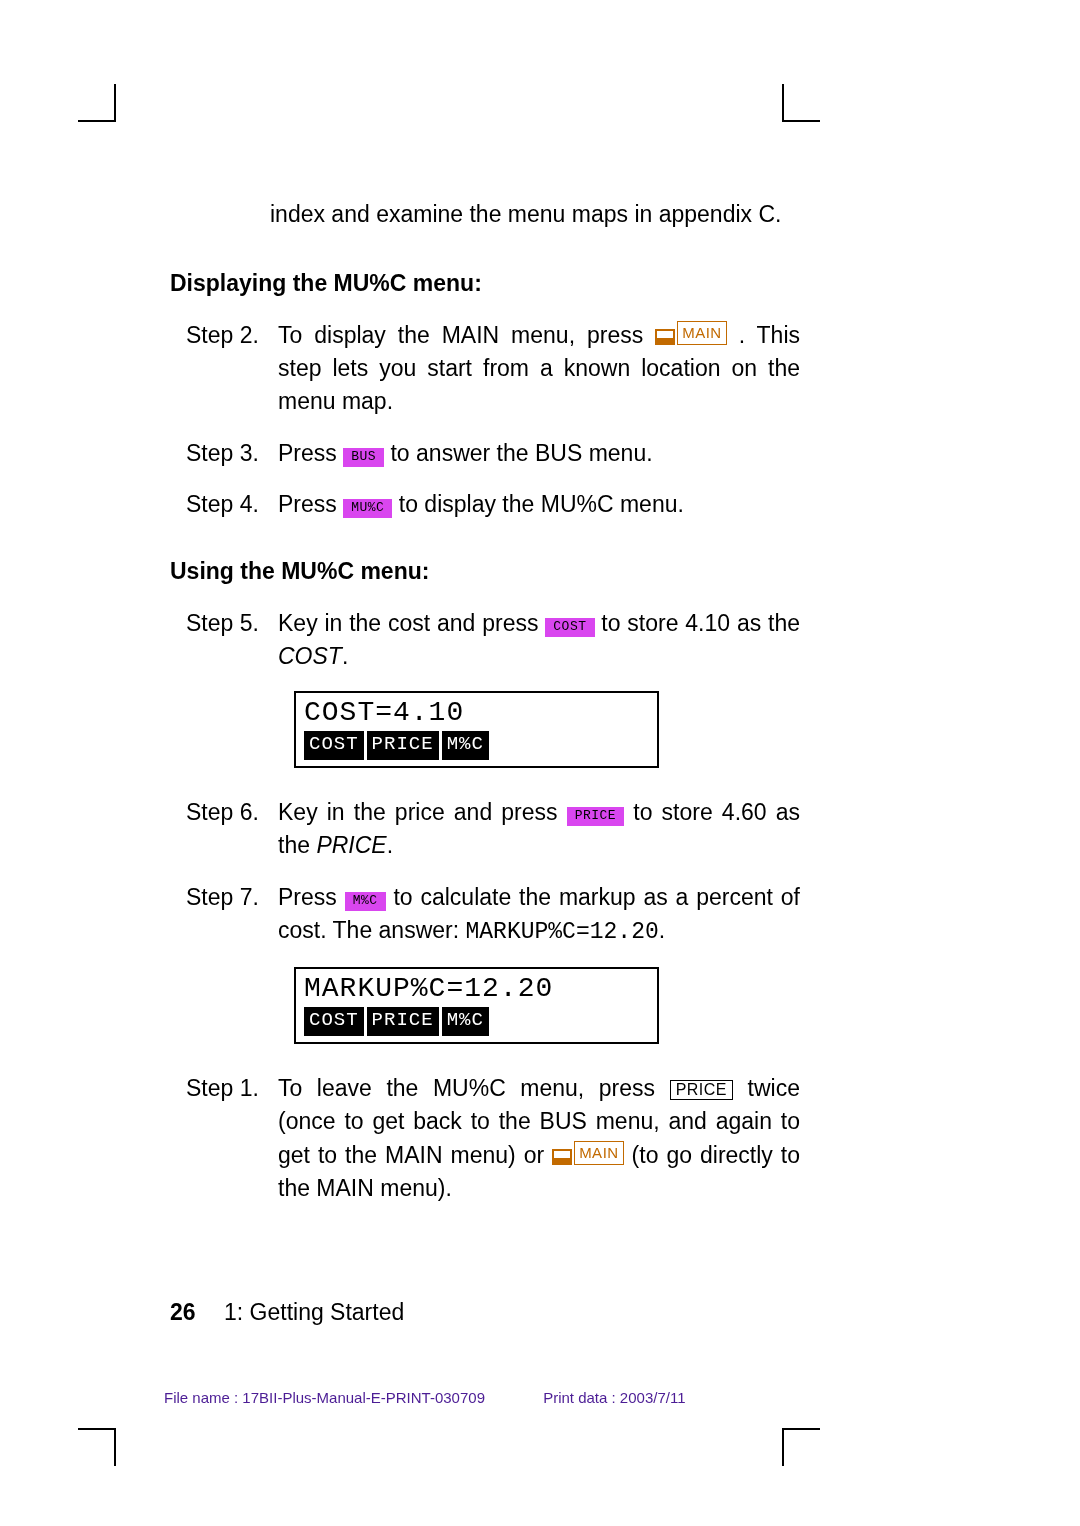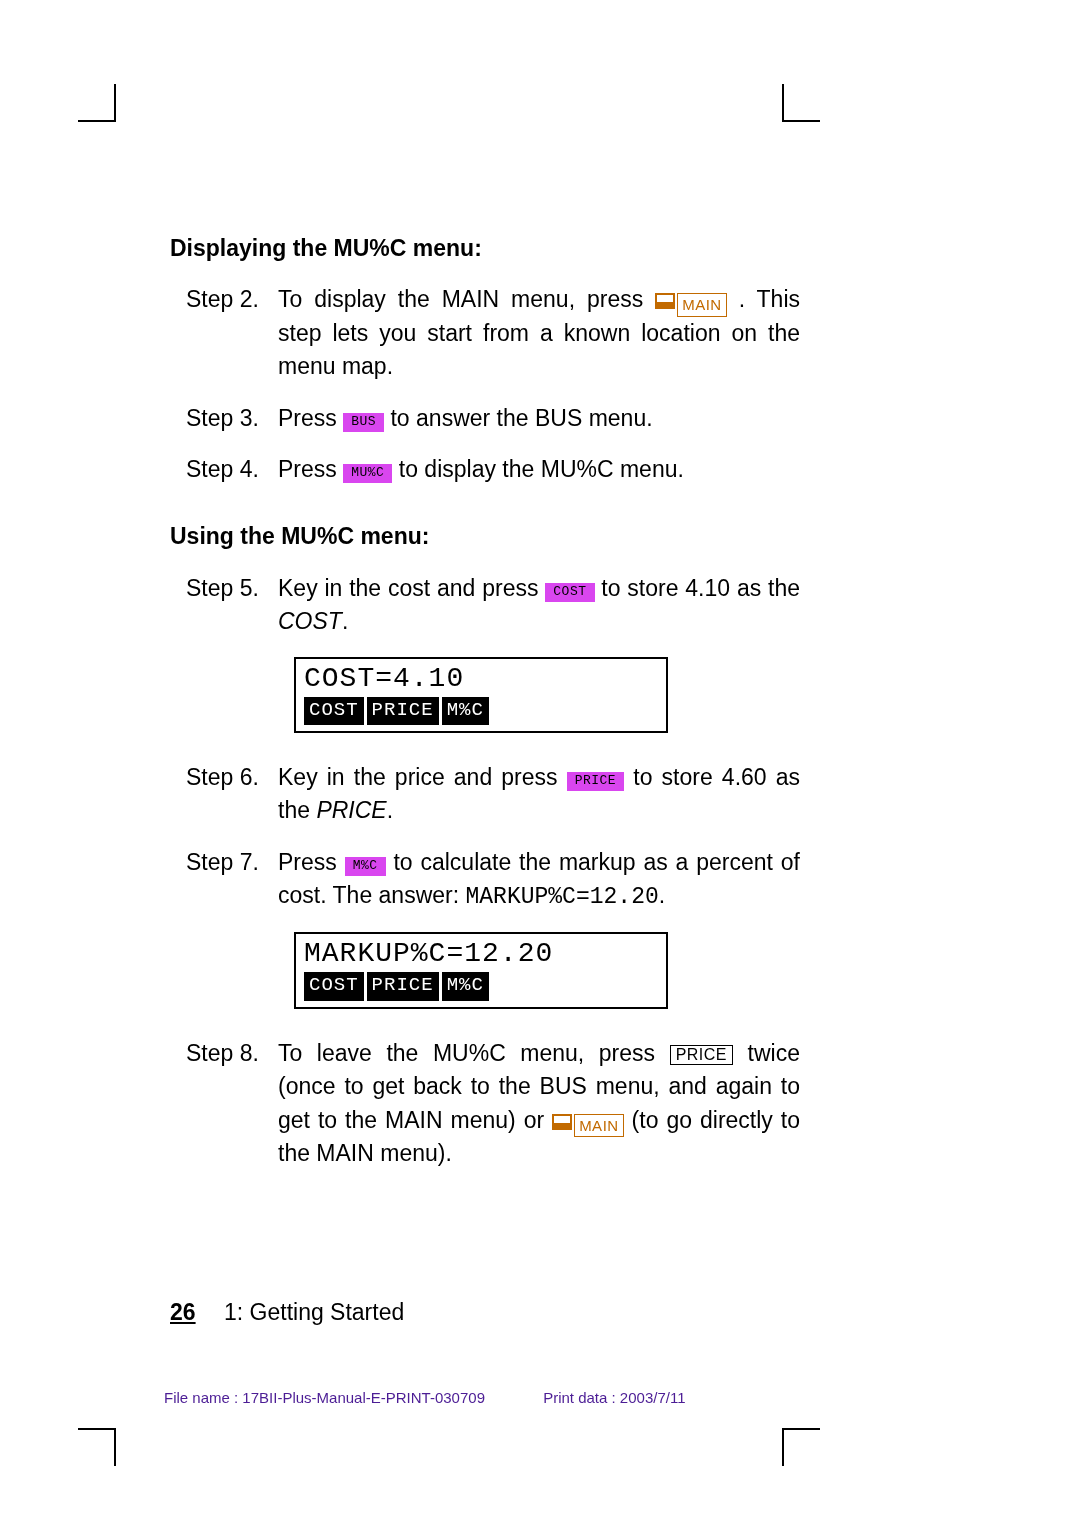--- a/index.html
+++ b/index.html
@@ -12,47 +12,48 @@
   .content{position:absolute;top:198px;left:170px;right:280px;bottom:170px;font-size:23px;line-height:1.45;}
   .intro{padding-left:100px;margin-bottom:36px;}
   .heading{font-weight:bold;margin:34px 0 16px 0;font-size:23px;}
   .steps{padding-left:16px;}
   .step{display:flex;margin:18px 0;align-items:flex-start;}
   .stepnum{font-weight:normal;flex:0 0 92px;}
   .stepbody{flex:1;text-align:justify;}
   .stepbody.j{text-align:justify;}
   .softkey{display:inline-block;background:#d946ef;font-family:"Courier New",monospace;font-size:13px;padding:0 8px;letter-spacing:0.5px;vertical-align:1px;}
   .boxedkey{display:inline-block;border:1.5px solid #000;font-family:"Arial Narrow",Arial,sans-serif;font-size:16px;padding:0 5px;letter-spacing:0.5px;vertical-align:1px;line-height:1.1;}
-  .shiftmain{display:inline-flex;align-items:flex-start;gap:2px;white-space:nowrap;vertical-align:-2px;}
+  .shiftmain{display:inline-flex;align-items:flex-end;gap:2px;white-space:nowrap;vertical-align:-2px;}
   .shiftsq{display:inline-block;width:16px;height:12px;border:2px solid #c26a00;background:linear-gradient(#fff 60%,#c26a00 60%);}
   .mainbox{border:1.5px solid #c26a00;color:#c26a00;font-size:15px;padding:0 4px;font-family:Arial,sans-serif;letter-spacing:0.5px;}
   .mono{font-family:"Courier New",monospace;}
   .ital{font-style:italic;}
-  .screen{border:2px solid #000;width:350px;margin:18px 0 28px 108px;padding:6px 12px 6px 8px;}
+  .screen{border:2px solid #000;width:350px;margin:18px 0 28px 108px;padding:6px 3px 6px 8px;}
   .screen-line{font-family:"Courier New",monospace;font-size:28px;letter-spacing:1px;line-height:1.0;}
   .screen-menu{display:flex;gap:3px;margin-top:4px;}
   .screen-menu span{display:inline-block;background:#000;color:#fff;font-family:"Courier New",monospace;font-size:19px;padding:0 5px 1px 5px;letter-spacing:1px;}
   .footer-chapter{position:absolute;left:170px;bottom:200px;font-size:23px;}
-  .footer-chapter .pg{font-weight:bold;margin-right:22px;text-decoration:underline;}
+  .footer-chapter .pg{font-weight:bold;margin-right:22px;}
   .footer-chapter .chap{font-weight:normal;}
   .footer-fileinfo{position:absolute;left:164px;bottom:120px;font-size:15px;color:#4c1d95;}
   .footer-fileinfo span{margin-right:54px;}
 </style>
 </head>
 <body>
 
 <div class="page">
 
   <div class="crop-tl"></div>
   <div class="crop-tr"></div>
   <div class="crop-bl"></div>
   <div class="crop-br"></div>
 
   <div class="content">
 
+    <div class="intro">index and examine the menu maps in appendix C.</div>
 
     <div class="heading">Displaying the MU%C menu:</div>
 
     <div class="steps">
       <div class="step">
         <div class="stepnum">Step 2.</div>
         <div class="stepbody j">
           <span>To display the MAIN menu, press </span>
           <span class="shiftmain">
             <span class="shiftsq"></span>
@@ -123,21 +124,21 @@
       <div class="screen">
         <div class="screen-line">MARKUP%C=12.20</div>
         <div class="screen-menu">
           <span>COST</span>
           <span>PRICE</span>
           <span>M%C</span>
         </div>
       </div>
 
       <div class="step">
-        <div class="stepnum">Step 8.</div>
+        <div class="stepnum">Step 1.</div>
         <div class="stepbody j">
           <span>To leave the MU%C menu, press </span>
           <span class="boxedkey">PRICE</span>
           <span> twice (once to get back to the BUS menu, and again to get to the MAIN menu) or </span>
           <span class="shiftmain">
             <span class="shiftsq"></span>
             <span class="mainbox">MAIN</span>
           </span>
           <span> (to go directly to the MAIN menu).</span>
         </div>

